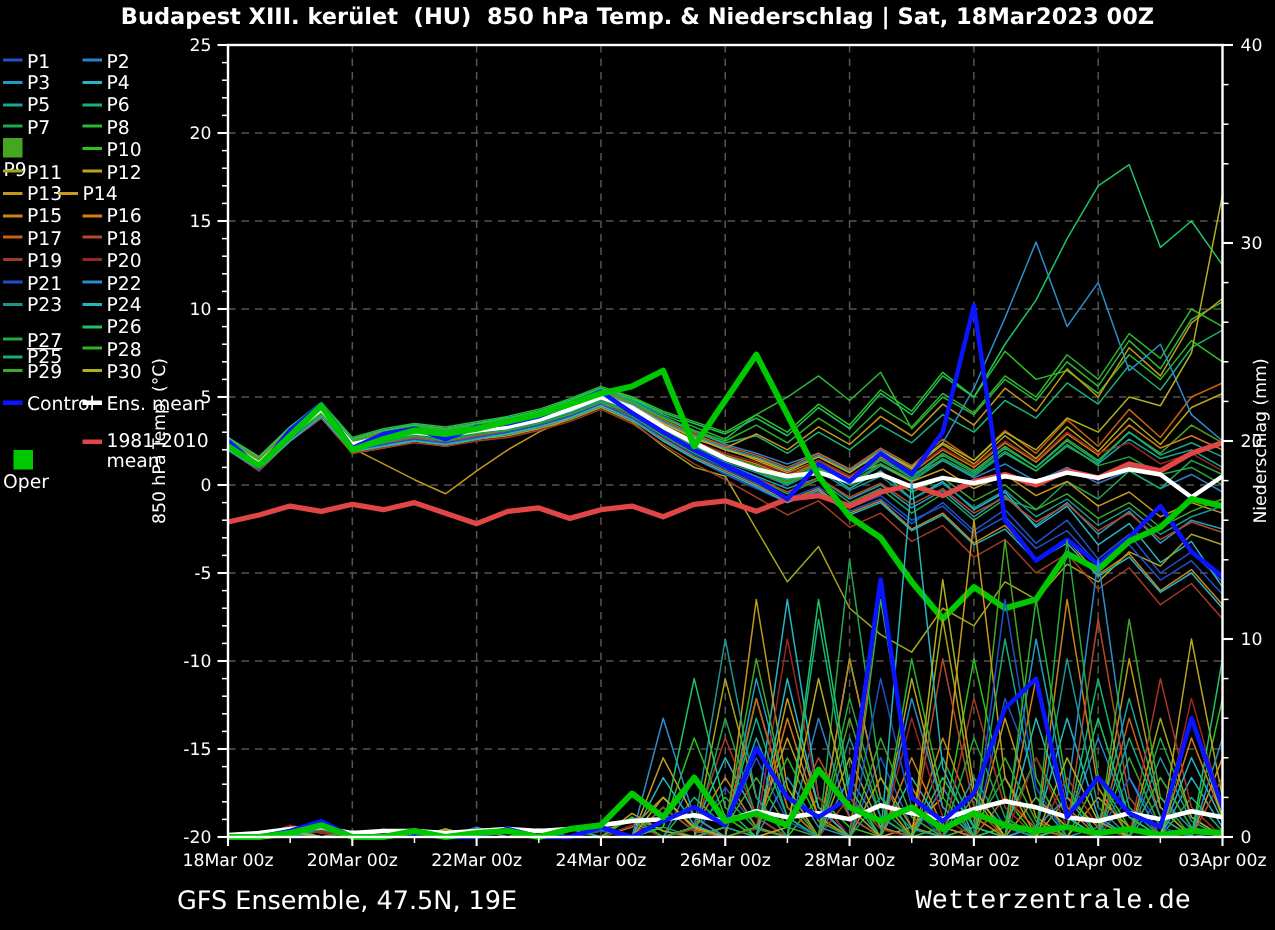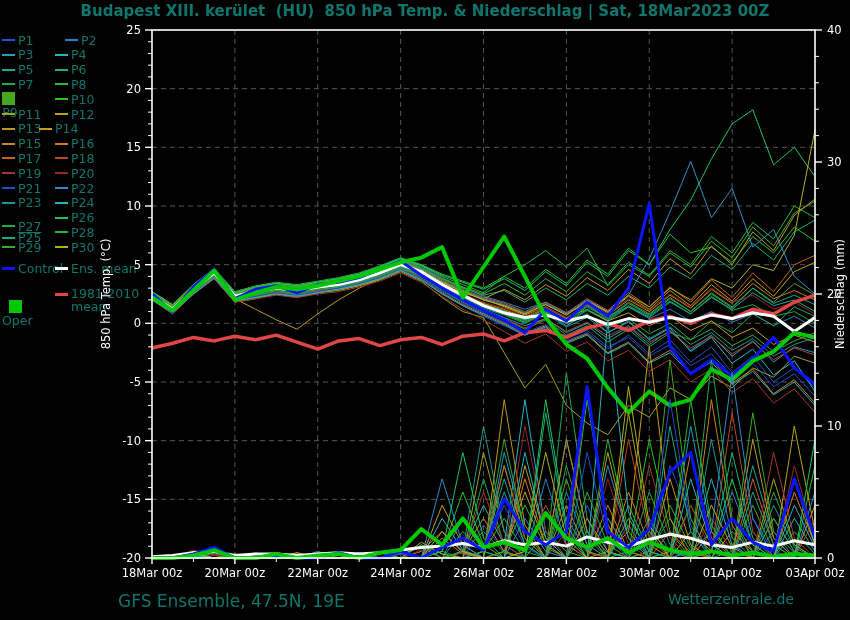--- a/index.html
+++ b/index.html
@@ -1,26 +1,26 @@
 <!DOCTYPE html>
 <html><head>
 <meta charset="utf-8">
 <style>
   html,body{margin:0;padding:0;background:#000;}
   #page{position:relative;width:850px;height:620px;background:#000;overflow:hidden;
-        font-family:"DejaVu Sans","Liberation Sans",sans-serif;color:#0f766e;}
+        font-family:"DejaVu Sans","Liberation Sans",sans-serif;color:#ffffff;}
   #chart-title{position:absolute;top:2px;left:0;width:100%;text-align:center;
         font-size:15px;font-weight:bold;white-space:pre;}
   #legend{position:absolute;top:0;left:0;width:150px;height:330px;font-size:12.5px;}
   .lg-item{position:absolute;display:flex;align-items:center;height:14px;white-space:nowrap;}
   .lg-swatch{width:13px;height:2px;margin-right:3px;flex:0 0 13px;}
   .lg-swatch.thick{height:3px;}
   .lg-two{line-height:13px;}
   #footer-left{position:absolute;top:591px;left:118px;font-size:17px;}
-  #footer-right{position:absolute;top:591px;right:56px;font-size:14px;}
+  #footer-right{position:absolute;top:591px;right:56px;font-size:18px;font-family:Liberation Mono, monospace;}
   #date-label{position:absolute;top:583px;left:152px;width:663px;text-align:center;font-size:11.5px;}
   svg text{fill:#fff;font-family:"DejaVu Sans","Liberation Sans",sans-serif;}
 </style>
 </head>
 <body>
 
 <div id="page">
   <div id="chart-title">Budapest XIII. kerület  (HU)  850 hPa Temp. &amp; Niederschlag | Sat, 18Mar2023 00Z</div>
 
   <div id="legend">
@@ -39,21 +39,21 @@
       <span>mean</span></span>
     </div>
     <div class="lg-item" id="lg-oper" style="left:2px;top:300px;flex-direction:column;">
       <span class="lg-swatch thick" style="background: rgb(0, 200, 0);"></span>
       <span>Oper</span>
     </div>
   <div class="lg-item" style="left: 2px; top: 33px;">
         <span class="lg-swatch" style="background: rgb(35, 83, 200);"></span>
         <span>P1</span>
       </div>
-      <div class="lg-item" style="left: 65px; top: 33px;">
+      <div class="lg-item" style="left: 55px; top: 33px;">
         <span class="lg-swatch" style="background: rgb(46, 127, 196);"></span>
         <span>P2</span>
       </div>
       <div class="lg-item" style="left: 2px; top: 47.8px;">
         <span class="lg-swatch" style="background: rgb(32, 156, 192);"></span>
         <span>P3</span>
       </div>
       <div class="lg-item" style="left: 55px; top: 47.8px;">
         <span class="lg-swatch" style="background: rgb(40, 180, 200);"></span>
         <span>P4</span>

